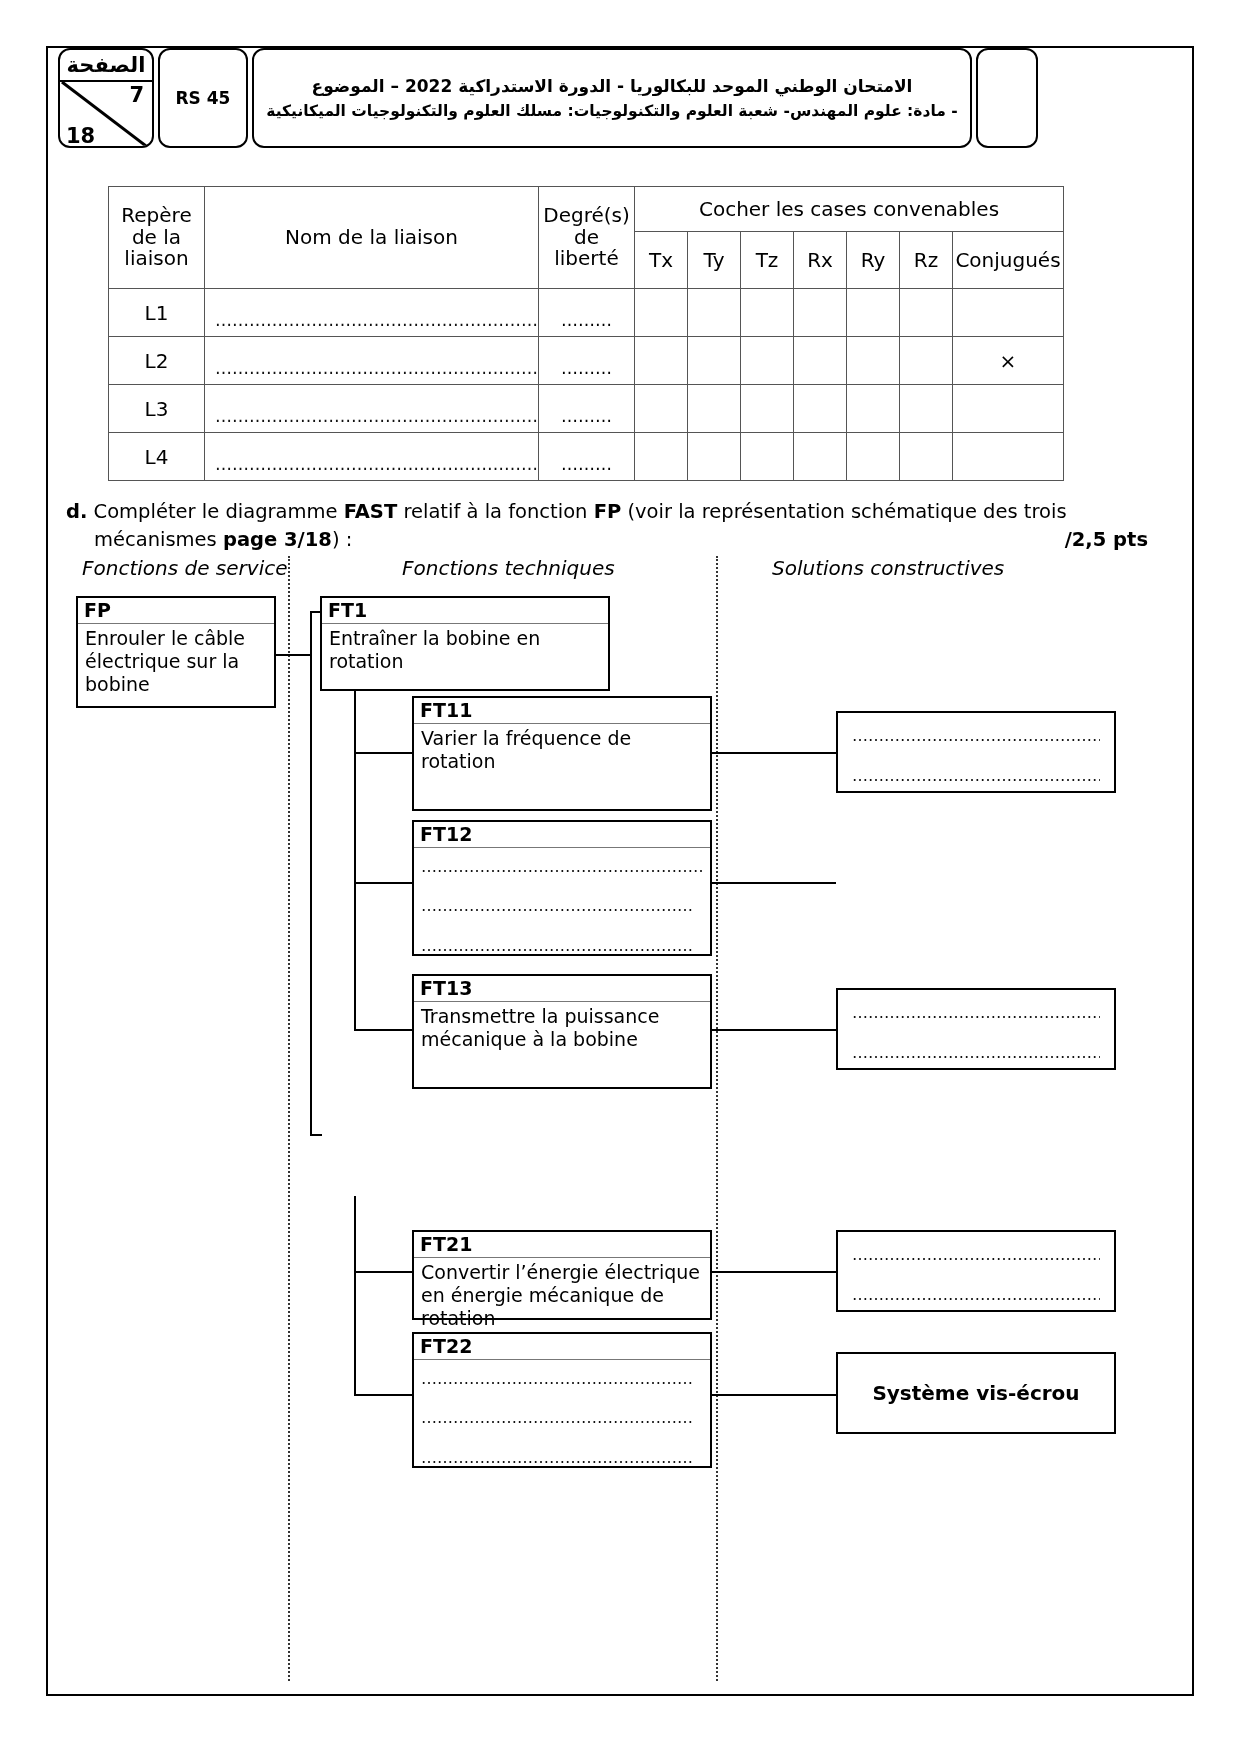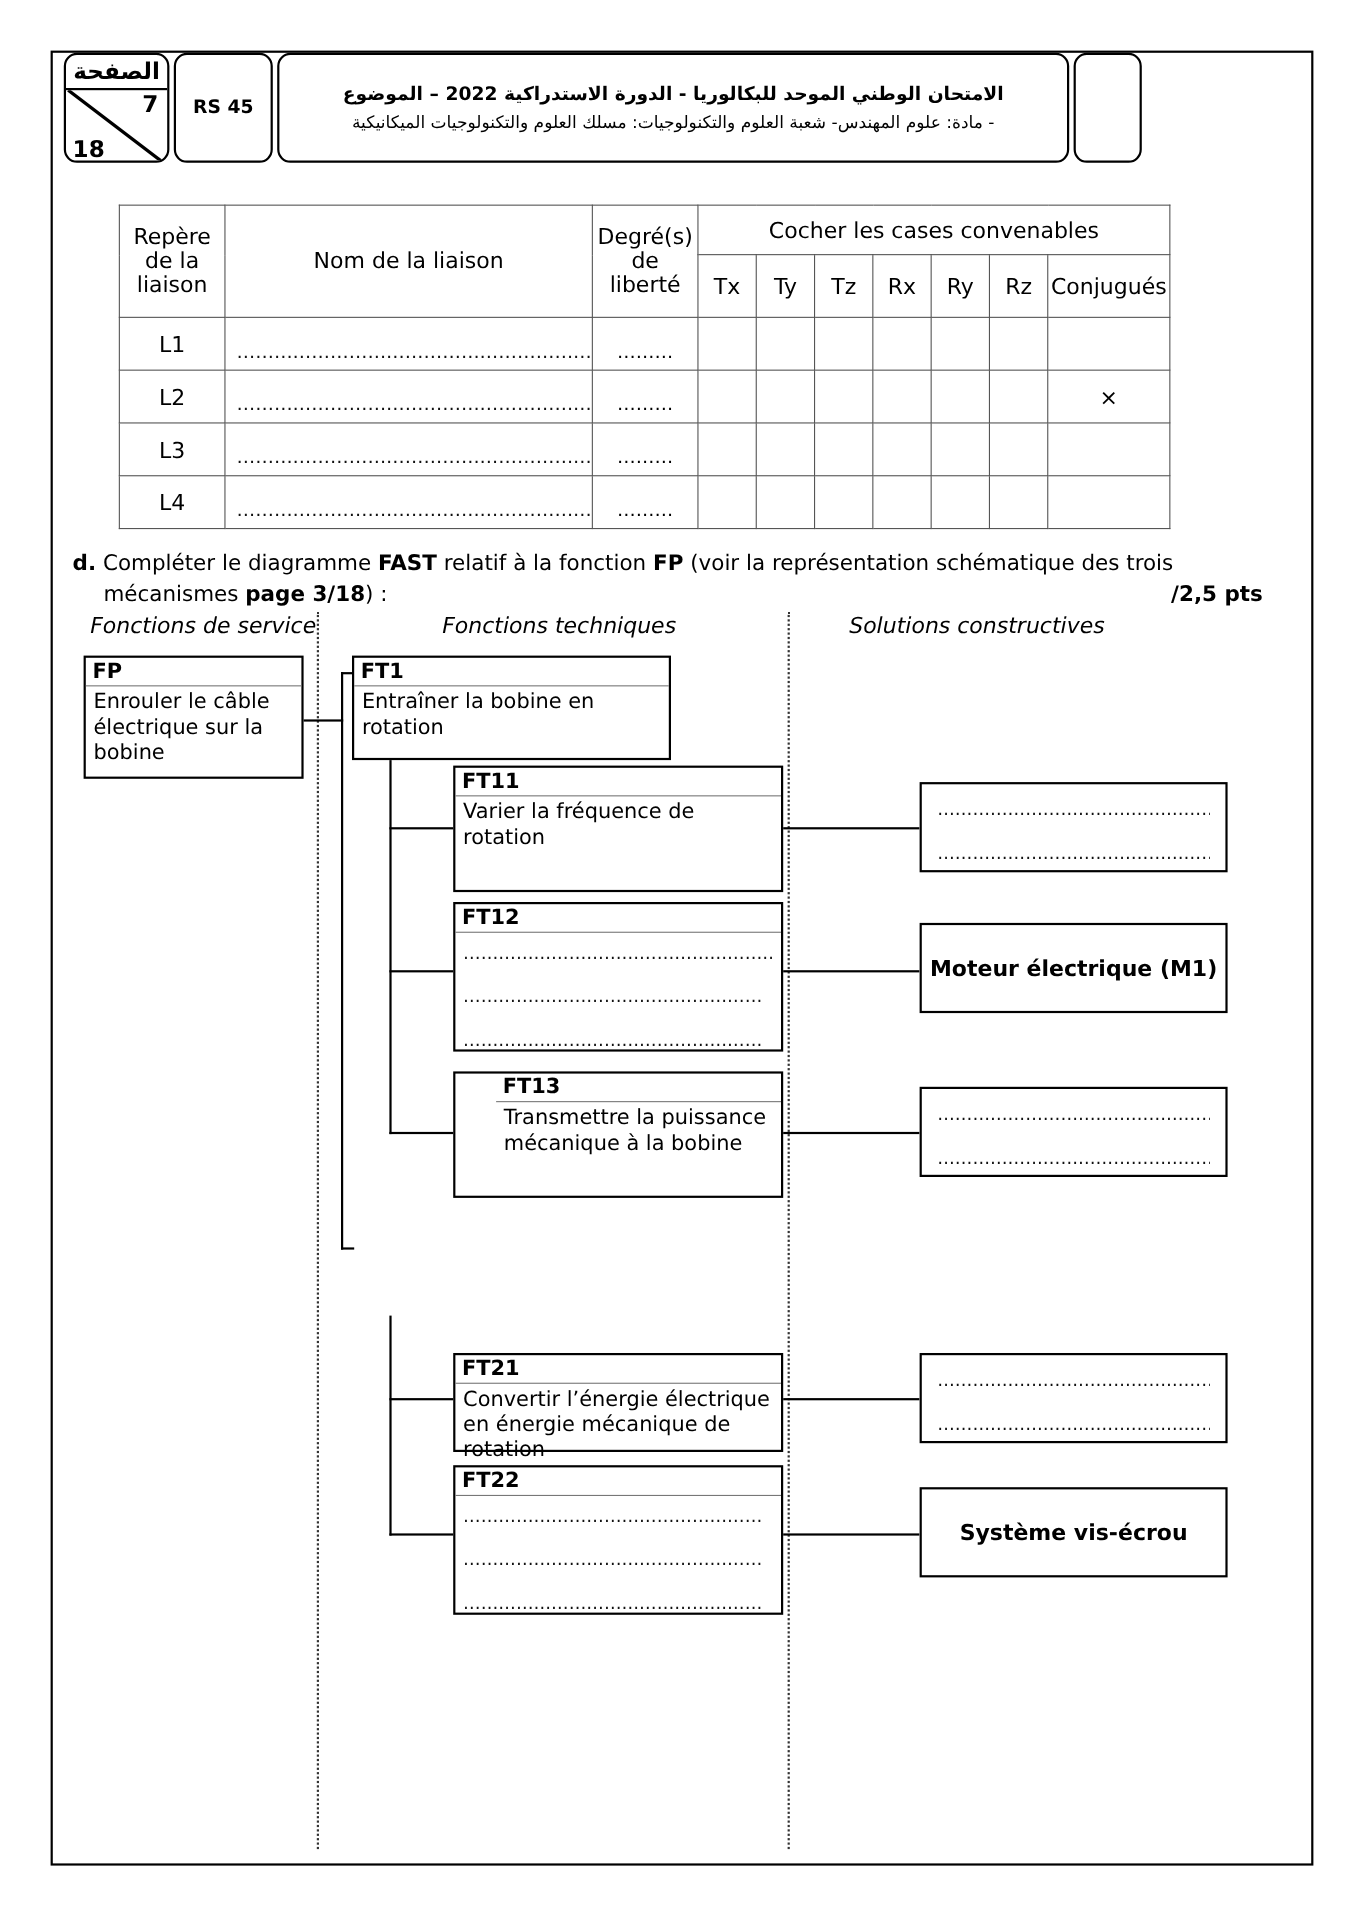--- a/index.html
+++ b/index.html
@@ -36,21 +36,21 @@
     display:flex;align-items:center;justify-content:center;
     font-size:17px;font-weight:bold;
   }
   .hdr-main{
     position:absolute;left:206px;top:2px;width:720px;height:100px;
     border:2.5px solid #000;border-radius:12px;box-sizing:border-box;
     display:flex;flex-direction:column;align-items:center;justify-content:center;
     direction:rtl;padding:0 10px;
   }
   .hdr-main .l1{font-size:17px;font-weight:bold;margin-bottom:6px;text-align:center;}
-  .hdr-main .l2{font-size:15.5px;font-weight:normal;text-align:left;}
+  .hdr-main .l2{font-size:15.5px;font-weight:bold;text-align:left;}
   .hdr-right{
     position:absolute;left:930px;top:2px;width:62px;height:100px;
     border:2.5px solid #000;border-radius:12px;box-sizing:border-box;
   }
 
   
   .liaison-table{
     position:absolute;left:108px;top:186px;border-collapse:collapse;
     table-layout:fixed;
   }
@@ -281,25 +281,22 @@
 
   <div class="box" style="left:346px;top:264px;width:300px;height:136px;">
     <div class="bx-hd">FT12</div>
     <div class="bx-bd" style="padding-top:10px;">
       <span class="dotline">…………………………………………………………</span>
       <span class="dotline" style="margin-top:22px">……………………………………………</span>
       <span class="dotline" style="margin-top:22px">……………………………………………</span>
     </div>
   </div>
   <div class="conn h" style="left:646px;top:326px;width:124px;"></div>
-  <div class="box sol" style="left:770px;top:283px;width:280px;height:82px;">
-    <span class="sol-txt">Moteur électrique (M1)</span>
-  </div>
-
-  <div class="box" style="left:346px;top:418px;width:300px;height:115px;padding-left:37px;">
+
+  <div class="box" style="left:346px;top:418px;width:300px;height:115px;">
     <div class="bx-hd">FT13</div>
     <div class="bx-bd">Transmettre la puissance mécanique à la bobine</div>
   </div>
   <div class="conn h" style="left:646px;top:473px;width:124px;"></div>
   <div class="box sol dotted" style="left:770px;top:432px;width:280px;height:82px;">
     <div class="sol-in">
       <span class="dotline">…………………………………………………………</span>
       <span class="dotline">…………………………………………………………</span>
     </div>
   </div>

